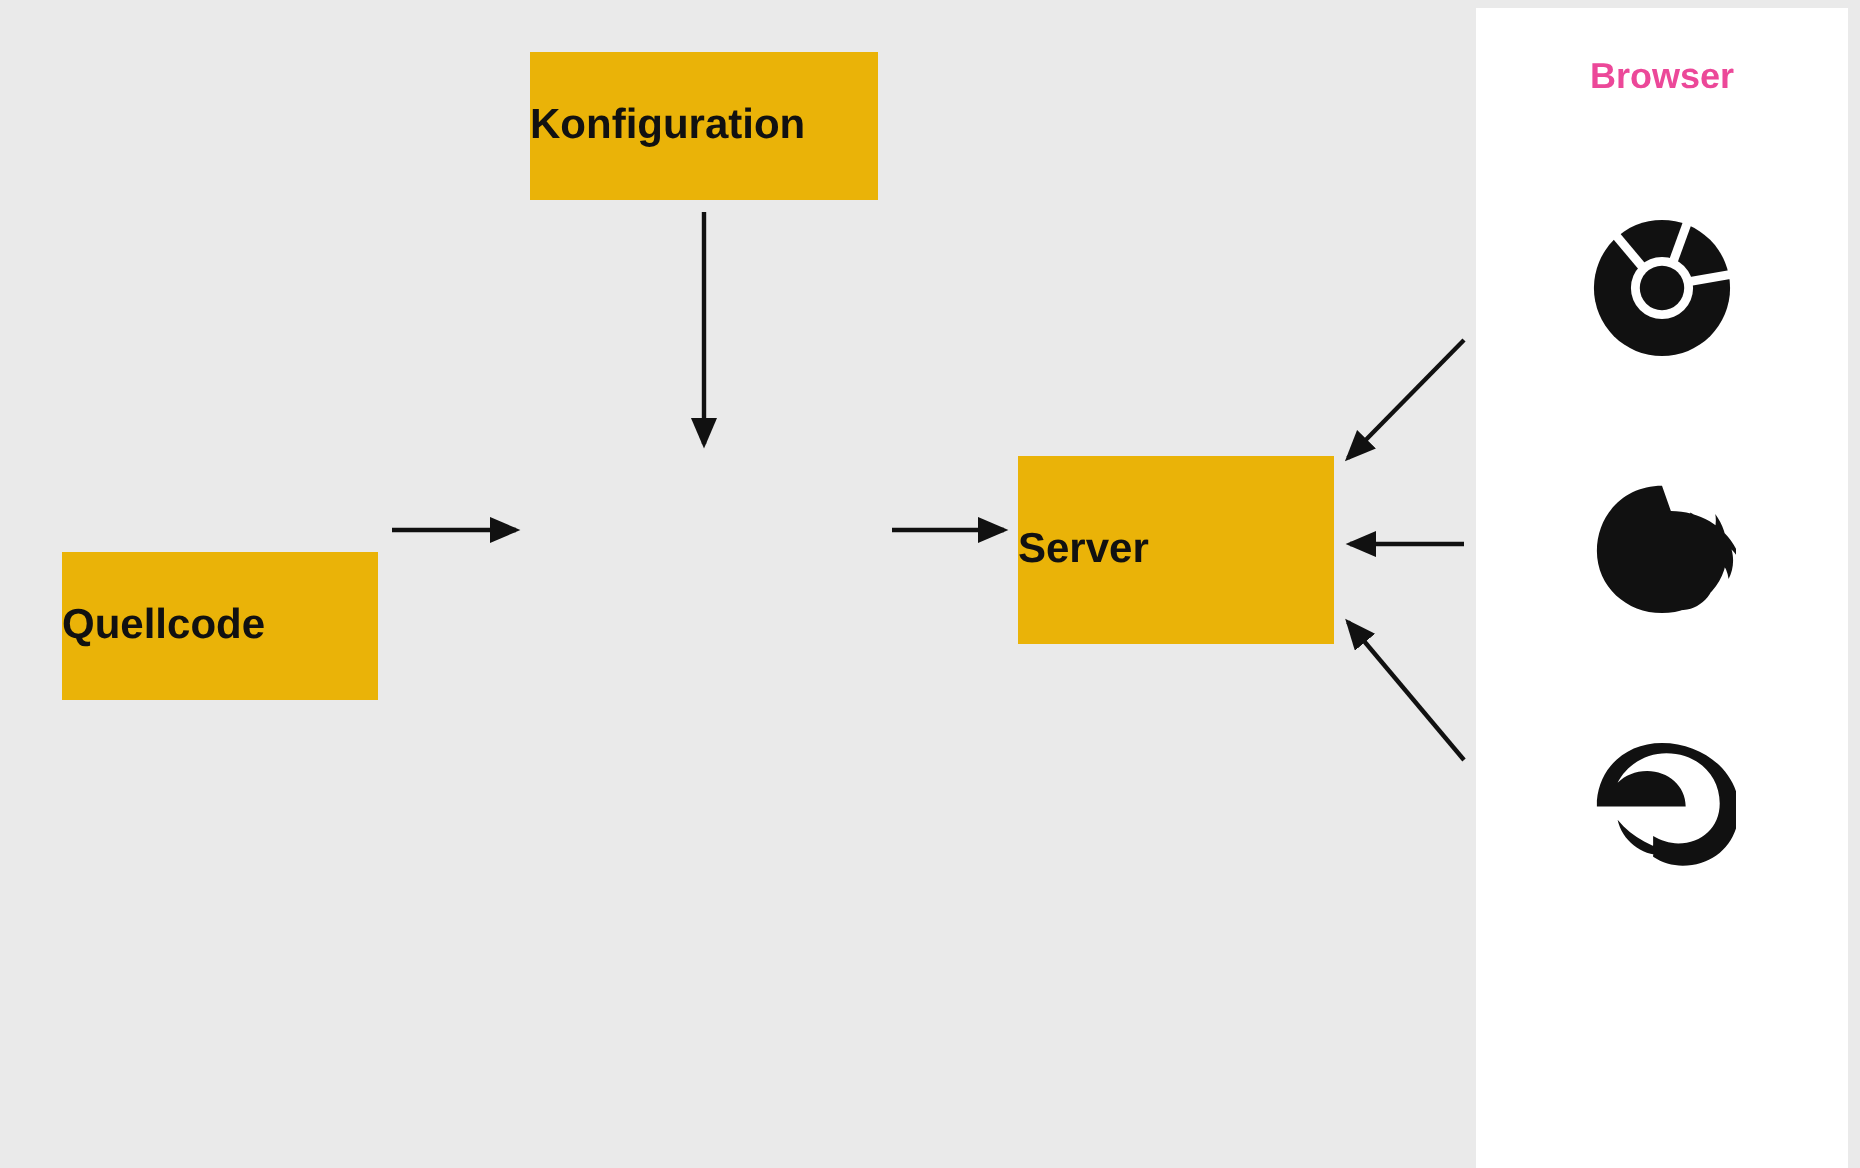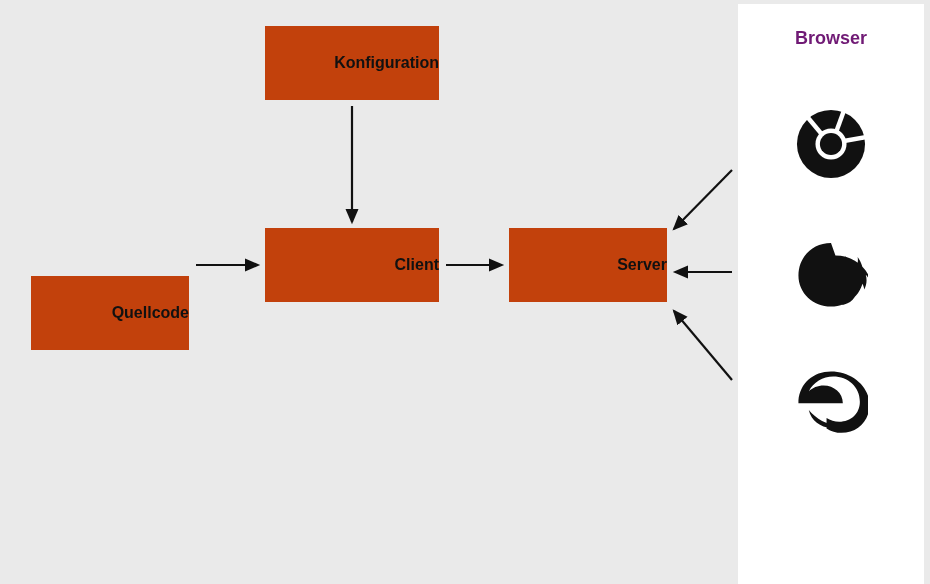--- a/index.html
+++ b/index.html
@@ -11,41 +11,41 @@
     font-family: "Segoe UI", "Helvetica Neue", Arial, sans-serif;
     overflow: hidden;
   }
   .stage {
     position: relative;
     width: 930px;
     height: 584px;
   }
   .node {
     position: absolute;
-    background: #c2410c;
+    background: #eab308;
     display: flex;
     align-items: center;
-    justify-content: flex-end;
+    justify-content: flex-start;
     font-weight: 700;
-    font-size: 16px;
+    font-size: 21px;
     color: #111;
   }
   .browser-panel {
     position: absolute;
     background: #ffffff;
     display: flex;
     flex-direction: column;
     align-items: center;
     padding-top: 24px;
   }
   .browser-title {
     font-weight: 700;
     font-size: 18px;
     margin-bottom: 30px;
-    color: #701a75;
+    color: #ec4899;
   }
   .browser-icon {
     width: 74px;
     height: 74px;
     margin: 28px 0;
   }
   svg.arrows {
     position: absolute;
     left: 0;
     top: 0;
@@ -60,25 +60,22 @@
 <div class="stage">
 
   <div class="node" style="left:265px; top:26px; width:174px; height:74px;">
     <span>Konfiguration</span>
   </div>
 
   <div class="node" style="left:31px; top:228px; width:158px; height:74px;margin-top:48px;">
     <span>Quellcode</span>
   </div>
 
-  <div class="node" style="left:265px; top:228px; width:174px; height:74px;">
-    <span>Client</span>
-  </div>
 
-  <div class="node" style="left:509px; top:228px; width:158px; height:74px;">
+  <div class="node" style="left:509px; top:228px; width:158px; height:94px;">
     <span>Server</span>
   </div>
 
   <div class="browser-panel" style="left:738px; top:4px; width:186px; height:576px;">
     <div class="browser-title">Browser</div>
 
     <div class="browser-icon">
       <svg viewBox="0 0 100 100" width="74" height="74">
         <defs>
           <mask id="chromeMask">

